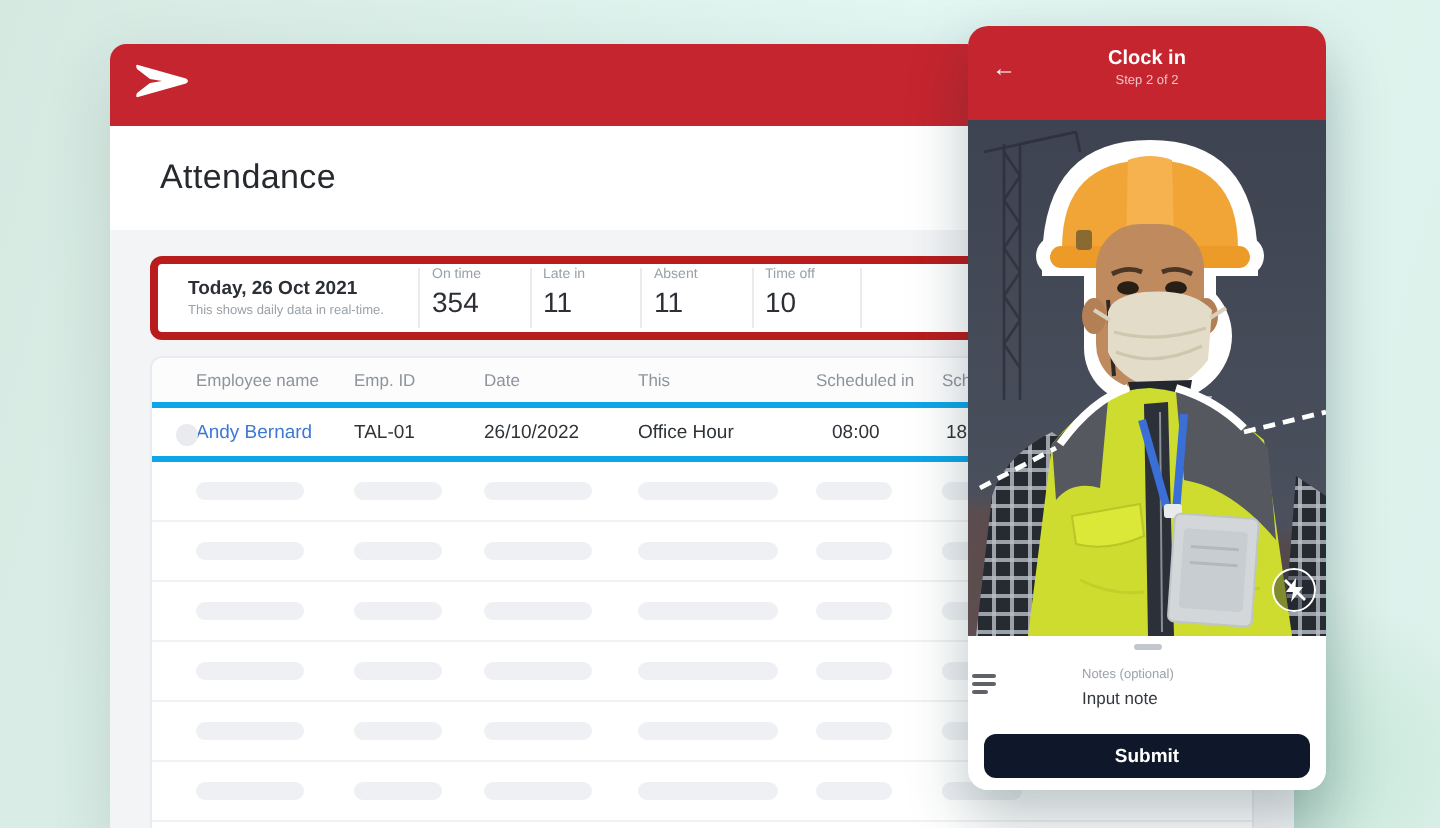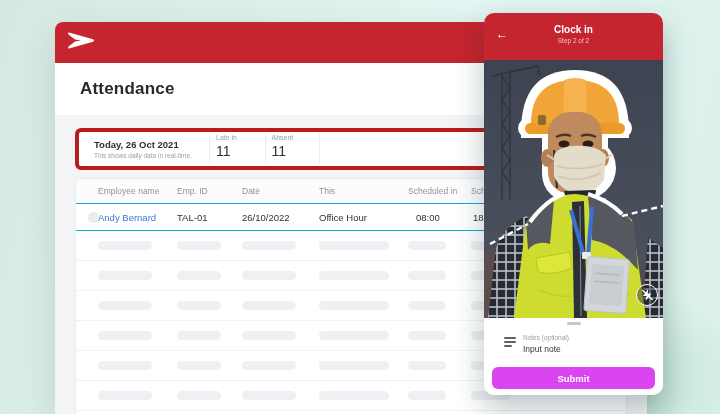--- a/index.html
+++ b/index.html
@@ -9,37 +9,37 @@
            background:linear-gradient(105deg,#d6e9e1 0%,#e2f6f2 55%,#dcf1ea 100%); }
   .bg-blob { position:absolute; right:-30px; bottom:-60px; width:280px; height:190px;
              border-radius:60px; background:radial-gradient(closest-side,rgba(150,205,175,.5),rgba(150,205,175,0)); }
 
   
   .window { position:absolute; left:55px; top:22px; width:592px; height:400px;
             background:#fff; border-radius:8px 8px 0 0;
             box-shadow:0 12px 34px rgba(25,60,55,.14); overflow:hidden; }
   .app-bar { height:41px; background:#c5252e; display:flex; align-items:center; padding-left:13px; }
   .page-header { height:52px; background:#fff; display:flex; align-items:center; padding-left:25px; }
-  .page-title { font-size:17px; font-weight:700; color:#26292d; letter-spacing:.2px; }
+  .page-title { font-size:17px; font-weight:400; color:#26292d; letter-spacing:.2px; }
   .content { background:#f3f4f6; height:307px; padding:13px 20px 0 20px; }
 
   .stats-card { background:#fff; border:4px solid #b91c1c; border-radius:6px; height:42px;
                 display:flex; align-items:center; }
   .date-block { width:130px; padding-left:15px; }
   .date-title { font-size:9.5px; font-weight:bold; color:#2c3036; }
   .date-sub { font-size:6.5px; color:#9aa1a8; margin-top:2px; }
   .stat-item { width:55.5px; border-left:1px solid #e9ebee; padding-left:6px; height:30px; }
   .stat-item:last-child { border-right:1px solid #e9ebee; }
   .stat-label { font-size:7px; color:#99a0a7; }
   .stat-value { font-size:14px; color:#2c3036; margin-top:2px; }
 
   .table-card { background:#fff; border:1px solid #e9ebee; border-bottom:none;
                 border-radius:6px 6px 0 0; margin-top:8px; height:244px; overflow:hidden; }
   .t-row { display:grid; grid-template-columns:79px 65px 77px 89px 63px 1fr;
-           padding-left:22px; align-items:center; border-bottom:1px solid #0ea5e9; }
+           padding-left:22px; align-items:center; border-bottom:3px solid #0ea5e9; }
   .t-head { height:25px; background:#fcfcfd; }
   .t-head > div { font-size:8.5px; color:#8d949c; }
   .t-data { height:27px; position:relative; font-size:9.5px; color:#2e3338; }
   .avatar { position:absolute; left:12px; top:8px; width:11px; height:11px;
             border-radius:50%; background:#e9ebee; }
   .emp-link { color:#3d78d6; }
   .pad8 { padding-left:8px; } .pad2 { padding-left:2px; }
   .sk-row { height:30px; border-bottom:1px solid #f1f2f4; }
   .pill { height:9px; border-radius:5px; background:#eef0f3; }
   .w54{width:54px;} .w44{width:44px;} .w70{width:70px;} .w38{width:38px;} .w40{width:40px;}
@@ -52,29 +52,29 @@
   .back-arrow { position:absolute; left:12px; top:15px; color:#fff; font-size:12px; line-height:12px; cursor:default; }
   .clockin-title { font-size:10px; font-weight:bold; color:#fff; }
   .clockin-step { font-size:6.5px; color:rgba(255,255,255,.72); margin-top:2px; }
   .photo { position:absolute; left:0; top:47px; width:179px; height:258px; }
   .flash-btn { position:absolute; right:5px; top:224px; width:22px; height:22px; border-radius:50%;
                background:rgba(35,40,50,.45); border:1.5px solid #fff;
                display:flex; align-items:center; justify-content:center; }
   .sheet { position:absolute; left:0; right:0; bottom:0; height:77px; background:#fff;
            border-radius:14px 14px 10px 10px; }
   .handle { width:14px; height:3px; border-radius:2px; background:#c3c7cd; margin:4px auto 0 auto; }
-  .notes-row { position:absolute; left:20px; top:16px; display:flex; }
+  .notes-row { position:absolute; left:2px; top:16px; display:flex;gap:36px; }
   .notes-icon { width:13px; margin-top:3px; }
   .notes-icon div { height:1.5px; background:#5f6368; border-radius:1px; margin-bottom:2.5px; }
   .nl1{width:12px;} .nl2{width:12px;} .nl3{width:8px;}
   .notes-text { margin-left:6px; }
   .notes-label { font-size:6.5px; color:#9ba1a8; }
   .notes-value { font-size:8.5px; color:#33383e; margin-top:3px; }
   .submit-btn { position:absolute; left:8px; right:8px; top:49px; height:22px; border-radius:6px;
-                background:#d946ef; color:#fff; font-size:9.5px; font-weight:bold;
+                background:#0f172a; color:#fff; font-size:9.5px; font-weight:bold;
                 display:flex; align-items:center; justify-content:center; border:none; }
 </style>
 </head>
 <body>
 
 <div id="stage">
   <div class="bg-blob"></div>
 
   <div class="window">
     <div class="app-bar">
@@ -90,26 +90,34 @@
     </div>
 
     <div class="content">
 
       <div class="stats-card">
         <div class="date-block">
           <div class="date-title">Today, 26 Oct 2021</div>
           <div class="date-sub">This shows daily data in real-time.</div>
         </div>
         <div class="stat-item">
+          <div class="stat-label">On time</div>
+          <div class="stat-value">354</div>
+        </div>
+        <div class="stat-item">
           <div class="stat-label">Late in</div>
           <div class="stat-value">11</div>
         </div>
         <div class="stat-item">
           <div class="stat-label">Absent</div>
           <div class="stat-value">11</div>
+        </div>
+        <div class="stat-item">
+          <div class="stat-label">Time off</div>
+          <div class="stat-value">10</div>
         </div>
       </div>
 
       <div class="table-card">
         <div class="t-row t-head">
           <div>Employee name</div>
           <div>Emp. ID</div>
           <div>Date</div>
           <div>This</div>
           <div>Scheduled in</div>

